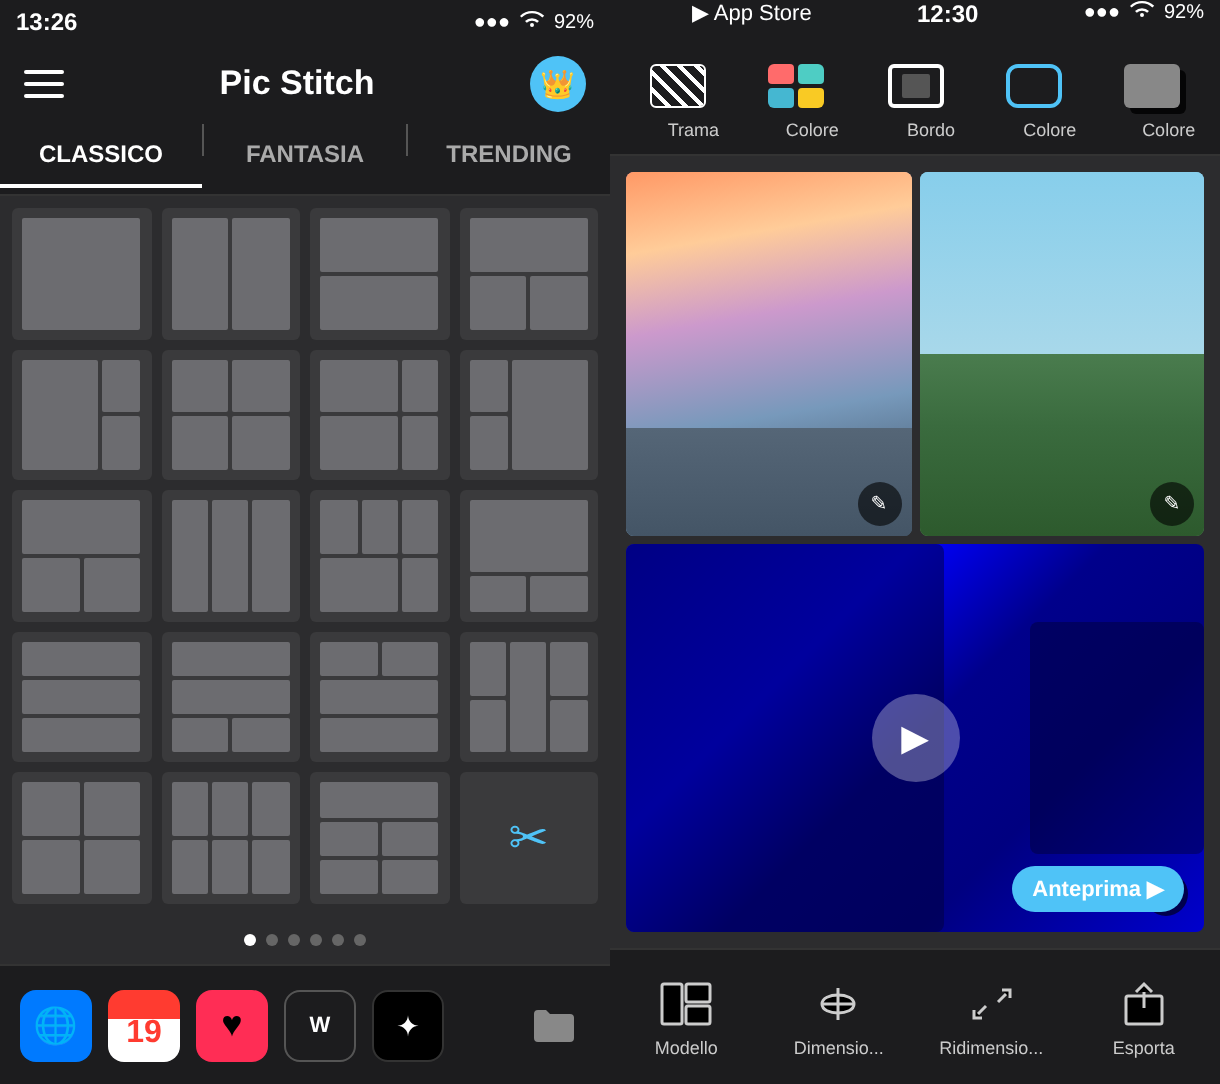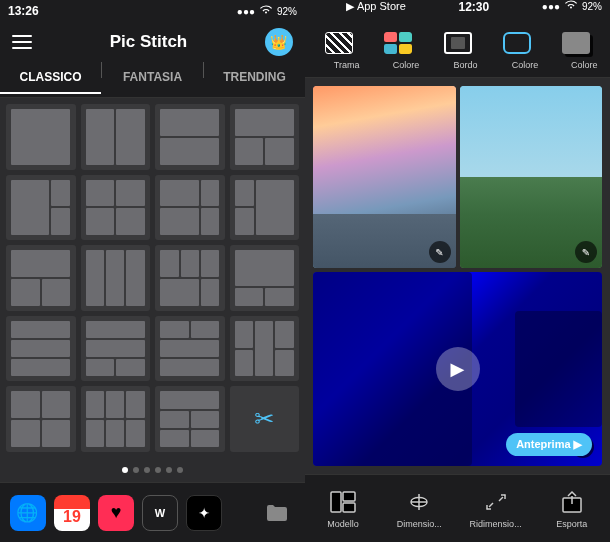--- a/index.html
+++ b/index.html
@@ -437,21 +437,21 @@
       position: absolute;
       bottom: 10px;
       right: 10px;
       background: #4fc3f7;
       color: #fff;
       font-size: 11px;
       font-weight: 600;
       padding: 5px 10px;
       border-radius: 14px;
       display: flex;
-      align-items: flex-start;
+      align-items: center;
       gap: 3px;
       cursor: pointer;
       z-index: 3;
     }
 
     .right-bottom-toolbar {
       height: 68px;
       background: #1c1c1e;
       border-top: 1px solid #333;
       display: flex;

